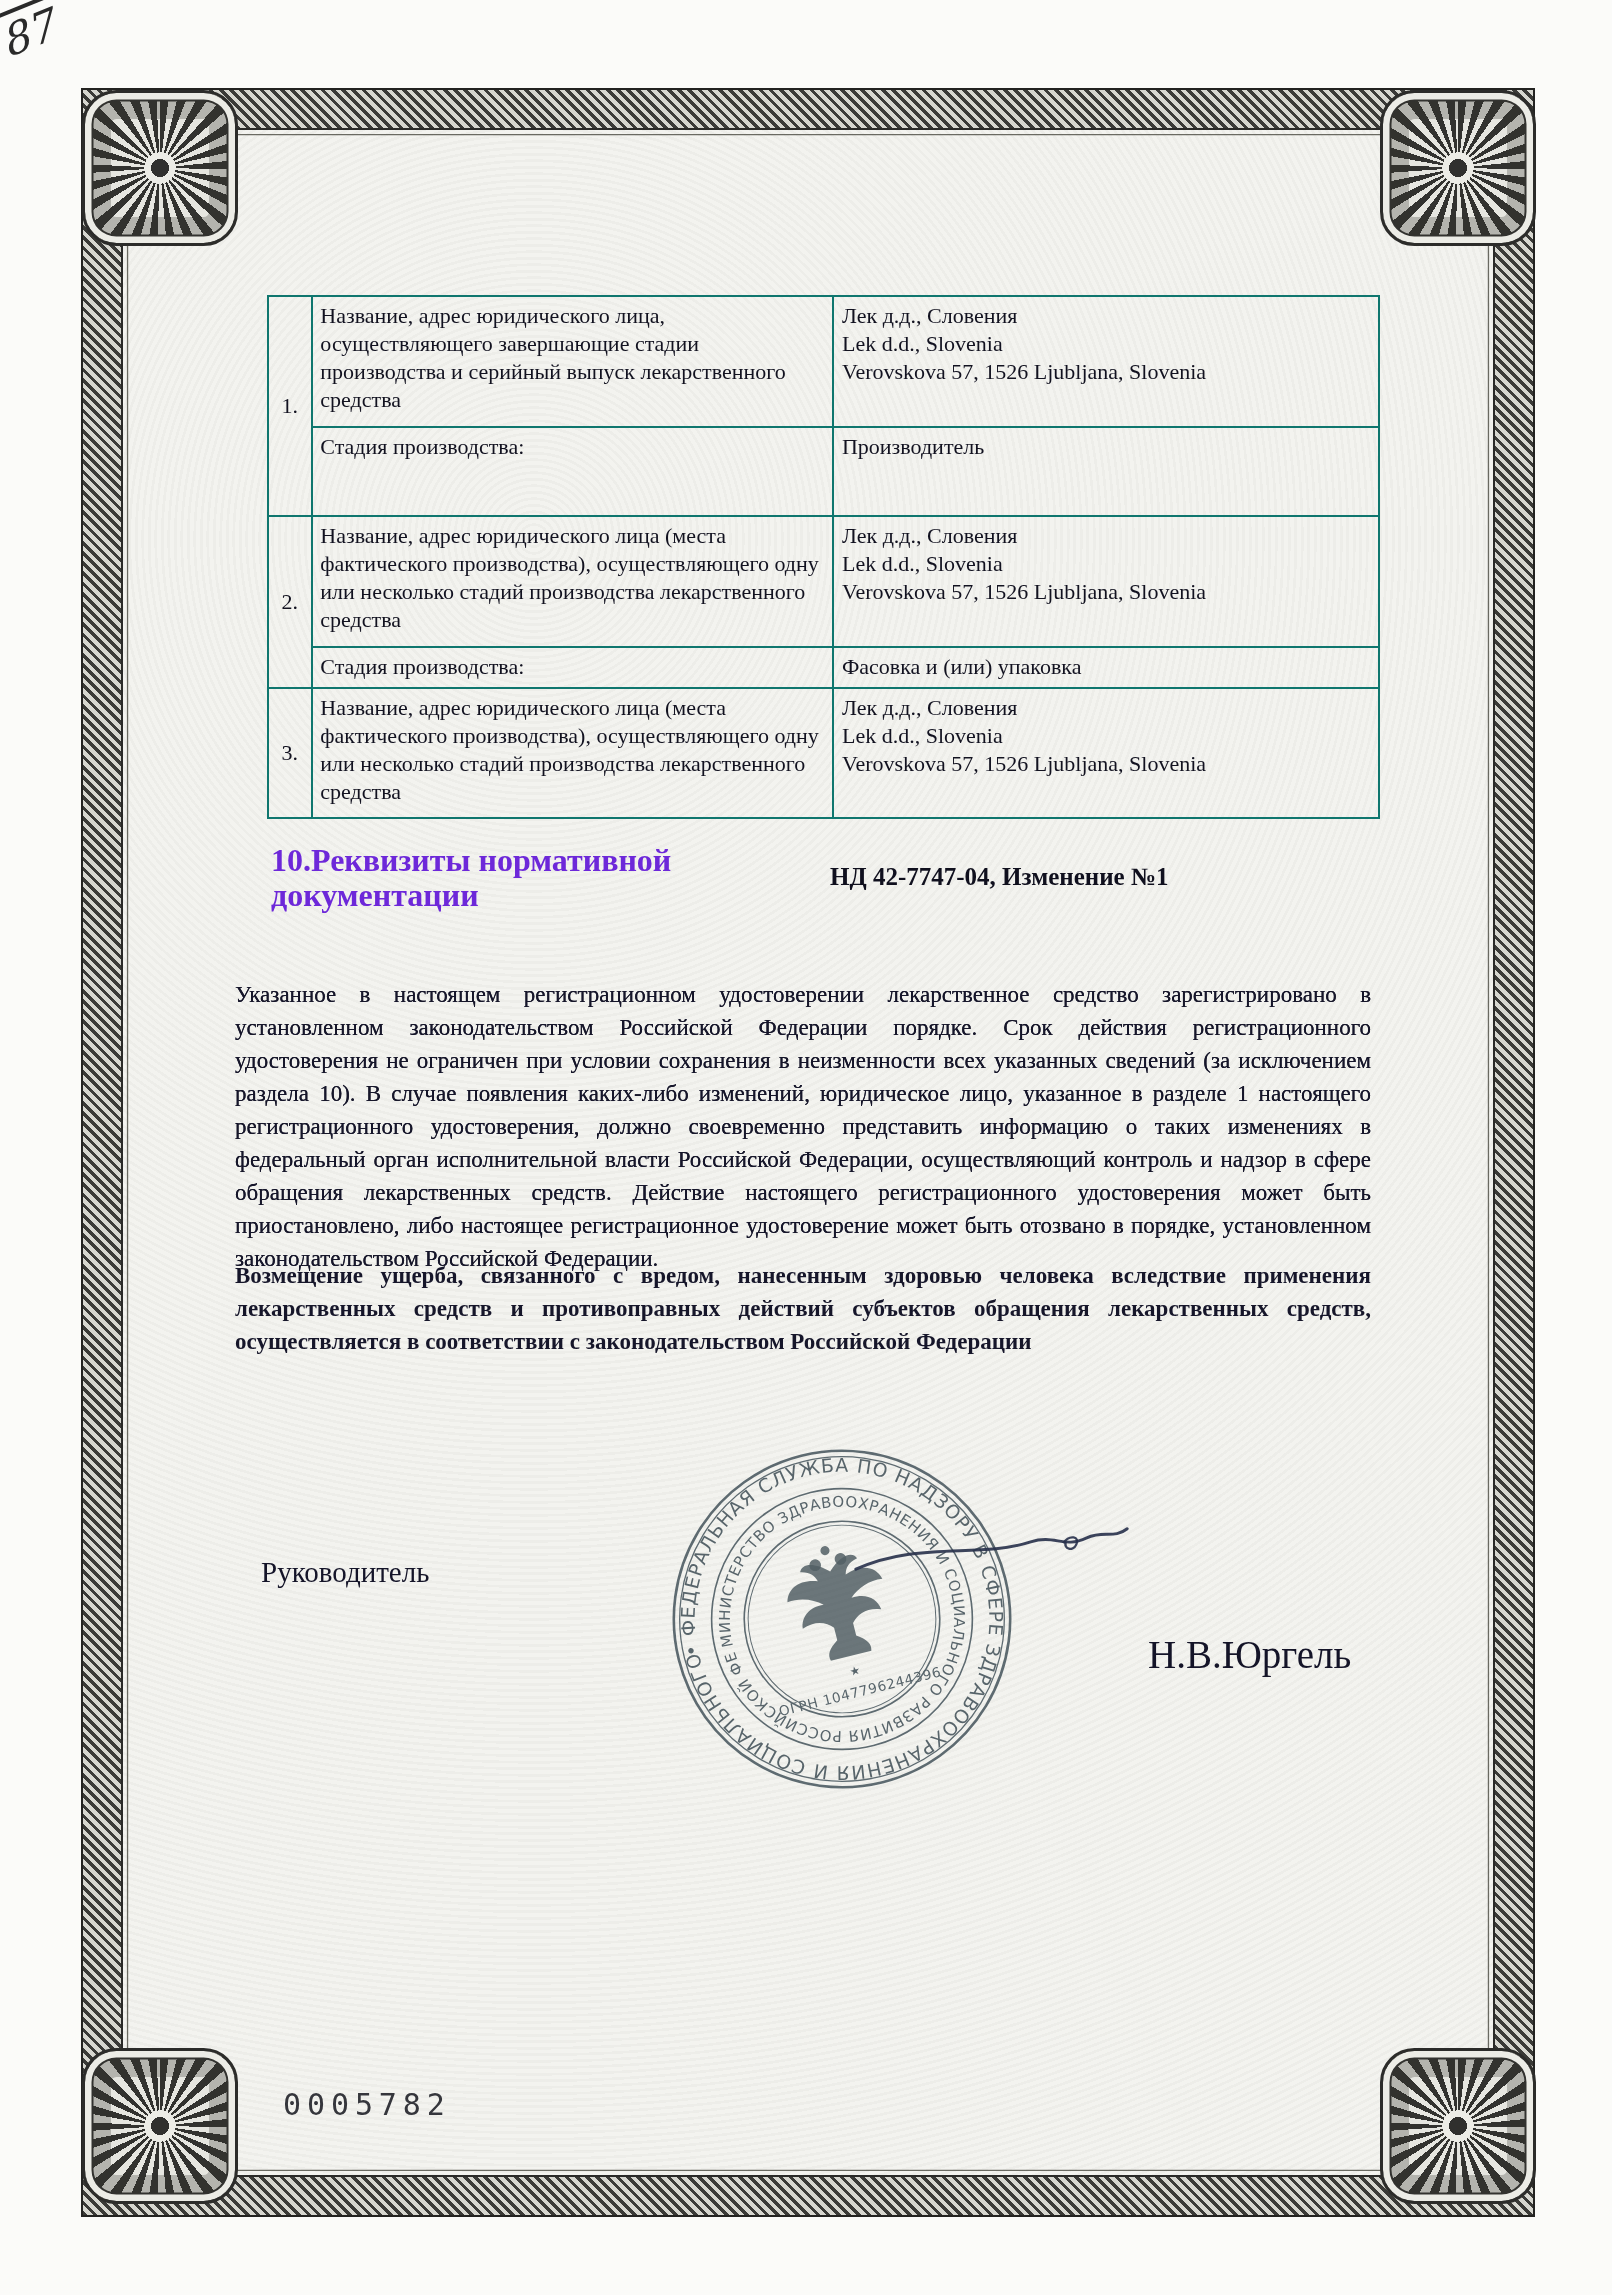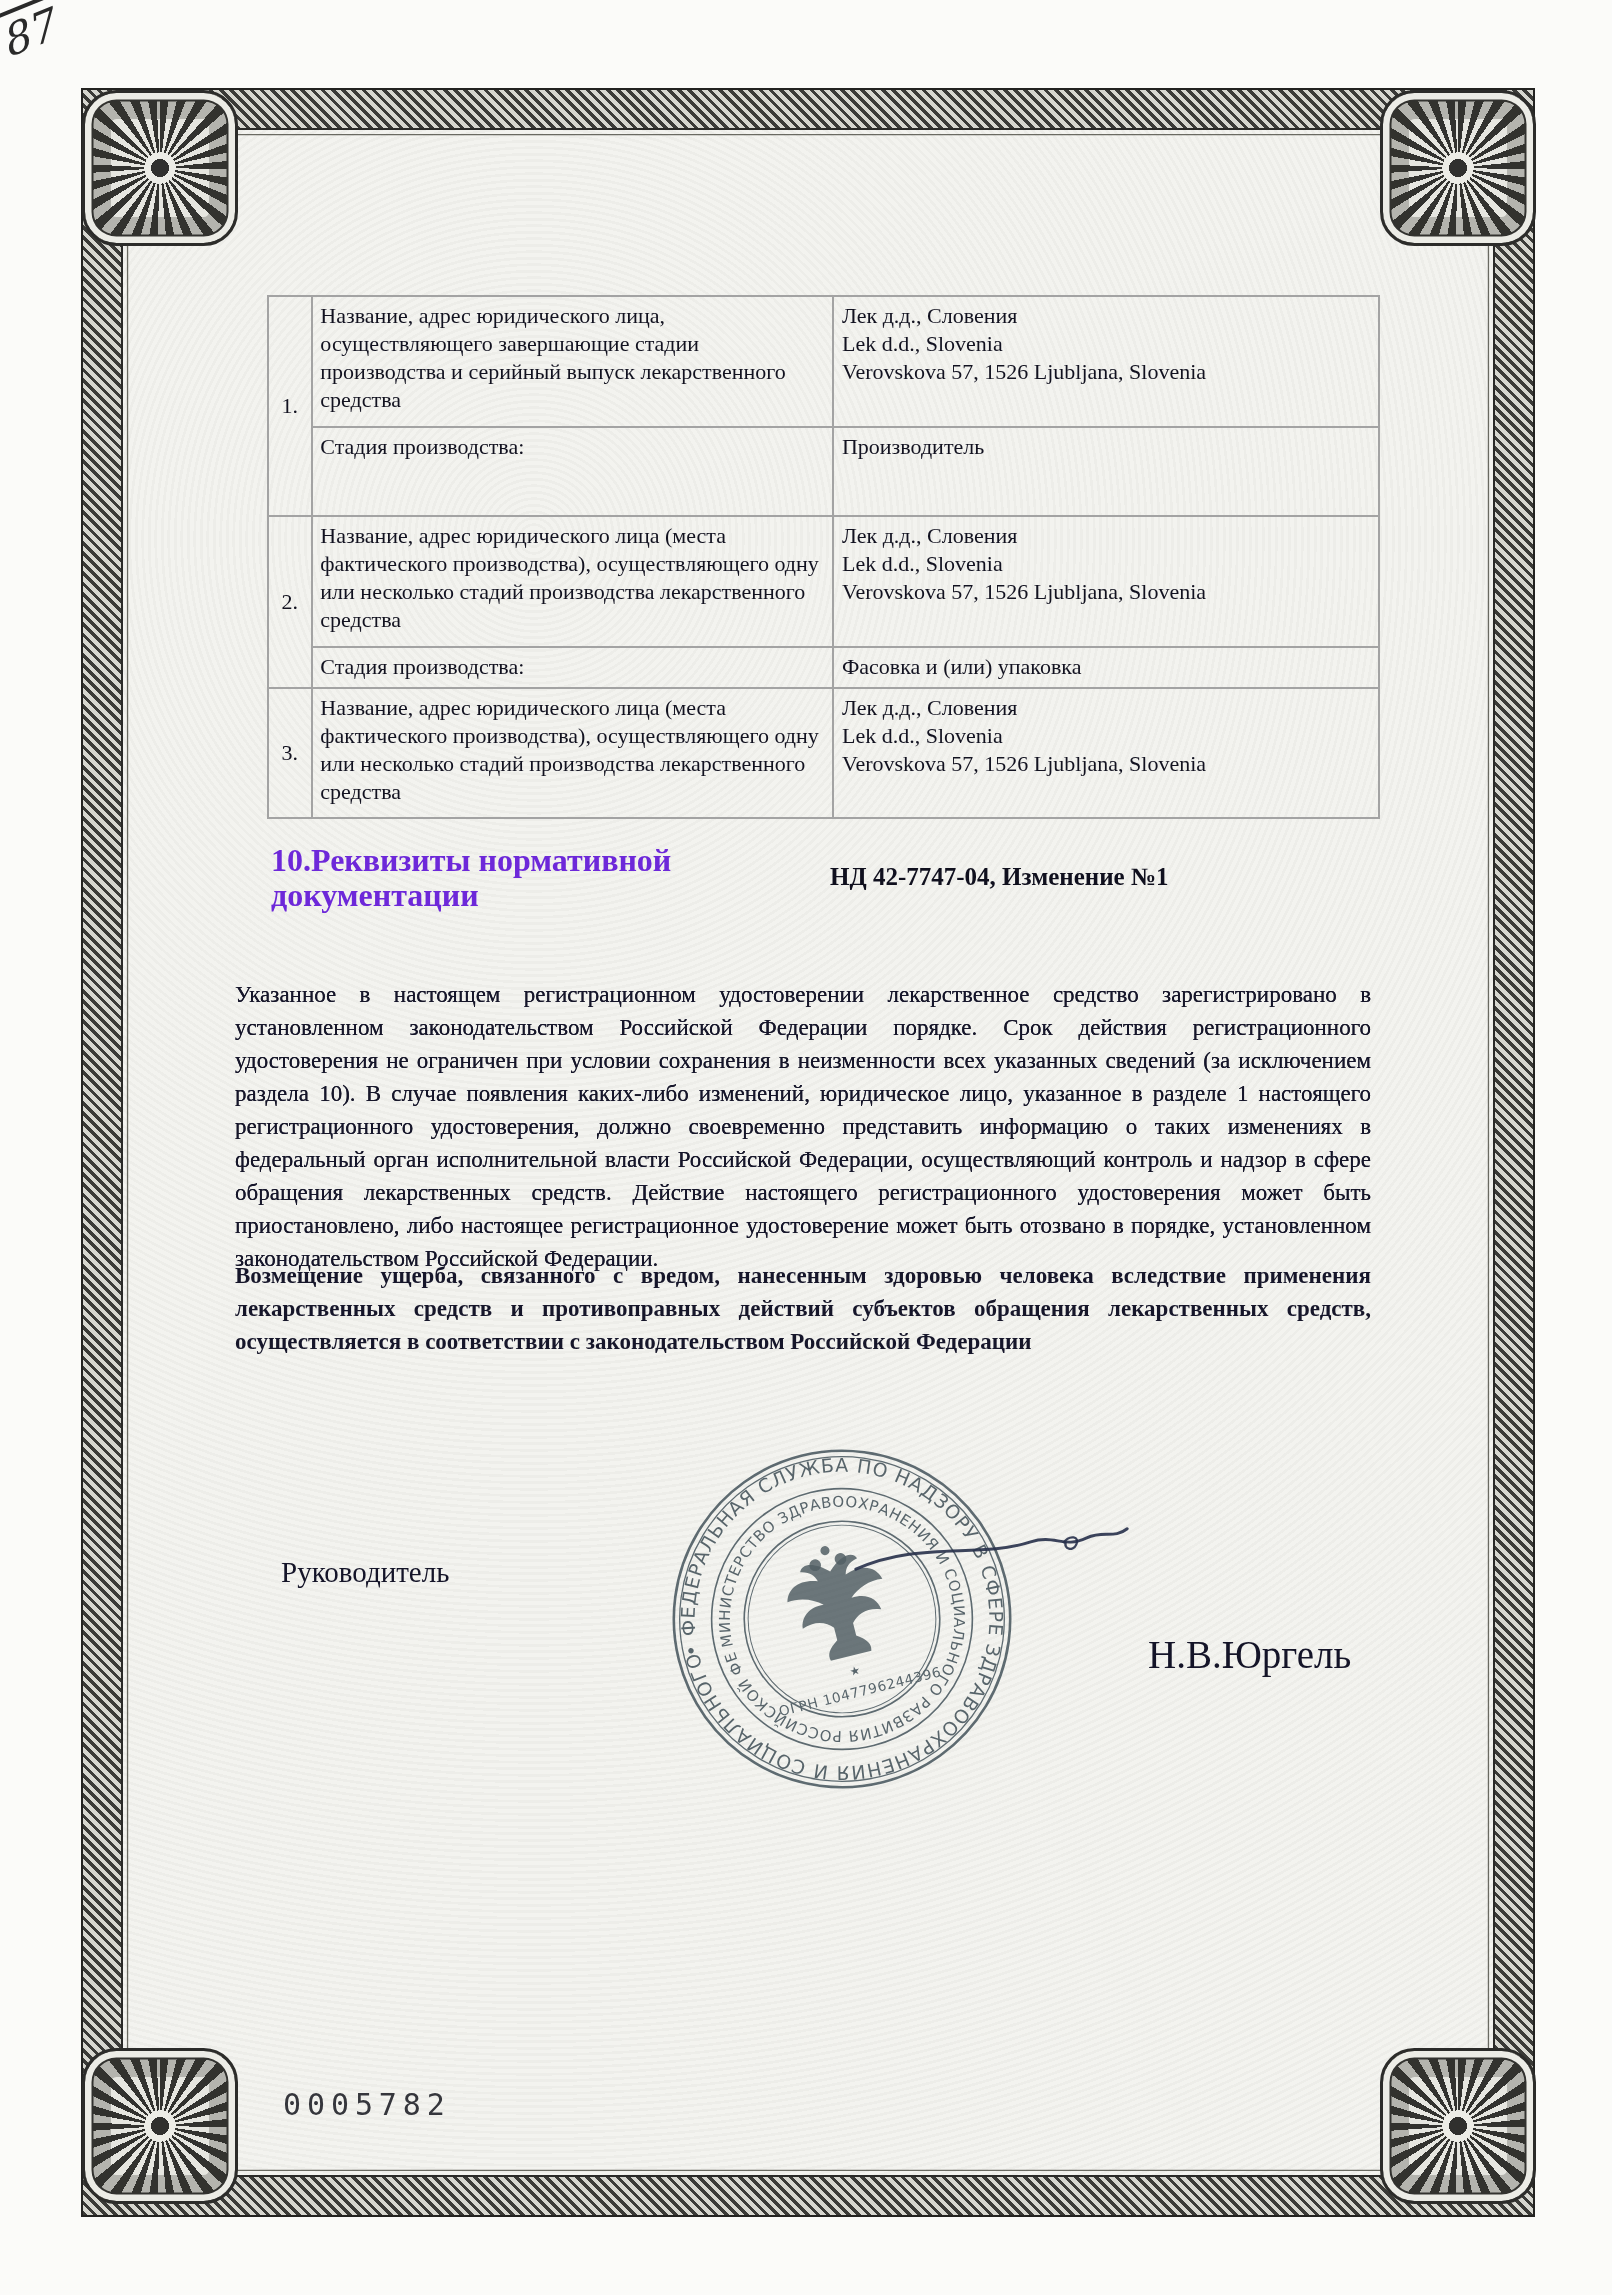--- a/index.html
+++ b/index.html
@@ -50,21 +50,21 @@
     transform:rotate(-22deg) skewX(-8deg);
     text-decoration:overline;
   }
 
   
   .doc-table{
     position:absolute;left:267px;top:295px;width:1113px;z-index:2;
     border-collapse:collapse;
     font-size:22px;line-height:28px;color:#121220;
   }
-  .doc-table td{border:2px solid #a3a3a3;vertical-align:top;padding:5.2px 7.8px;}
+  .doc-table td{border:2px solid #0f766e;vertical-align:top;padding:5.2px 7.8px;}
   .doc-table .c-num{width:37px;text-align:center;vertical-align:middle;padding:2.6px 2.6px;}
   .doc-table .c-label{width:515px;}
   .doc-table .c-value{width:541px;margin-left:6px;}
   .doc-table .vline{display:block;}
   .r-stage-tall td{height:77px;}
   .r-main .c-label{padding-bottom:11.7px;}
 
   
   .sec10{position:absolute;left:261px;top:843px;width:1118px;z-index:2;}
   .sec10-label{
@@ -78,21 +78,21 @@
 
   
   .para{
     position:absolute;left:235px;width:1136px;z-index:2;
     font-size:23px;line-height:33px;text-align:justify;color:#16162a;
   }
   .para.p1{top:978px;text-shadow:0 0 0.4px #16162a;}
   .para.p2{top:1259px;font-weight:bold;}
 
   
-  .sign-role{position:absolute;left:261px;top:1556px;font-size:29px;z-index:2;color:#141428;margin-left:20px;}
+  .sign-role{position:absolute;left:261px;top:1556px;font-size:29px;z-index:2;color:#141428;}
   .sign-name{position:absolute;left:1148px;top:1632px;font-size:39px;z-index:2;color:#141428;}
   .stamp{position:absolute;left:666px;top:1443px;width:352px;height:352px;z-index:2;opacity:.85;transform:rotate(-6deg);}
   .signature{position:absolute;left:848px;top:1513px;width:287px;height:85px;z-index:3;}
 
   
   .serial{
     position:absolute;left:283px;top:2087px;z-index:2;
     font-family:"DejaVu Sans Mono", monospace;
     font-size:30px;letter-spacing:5.9px;color:#35363c;
   }

